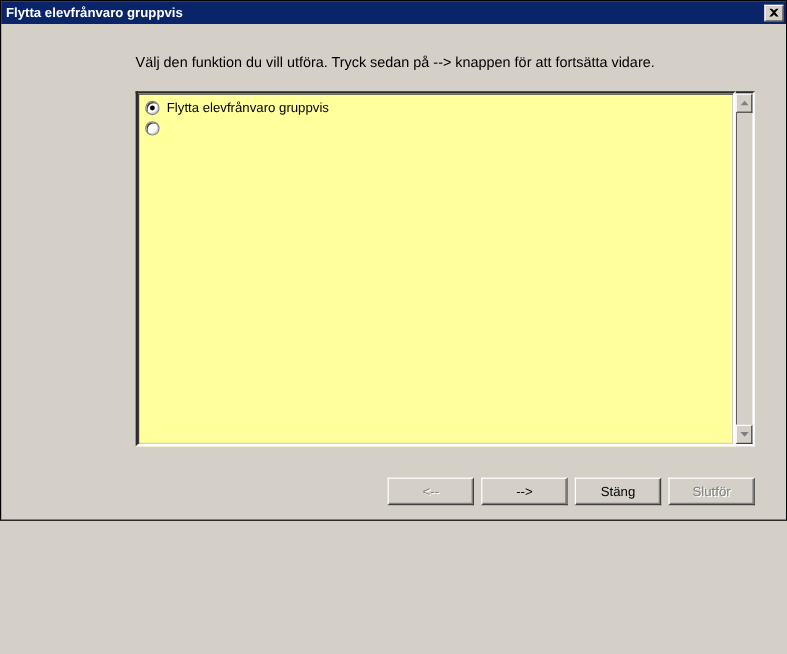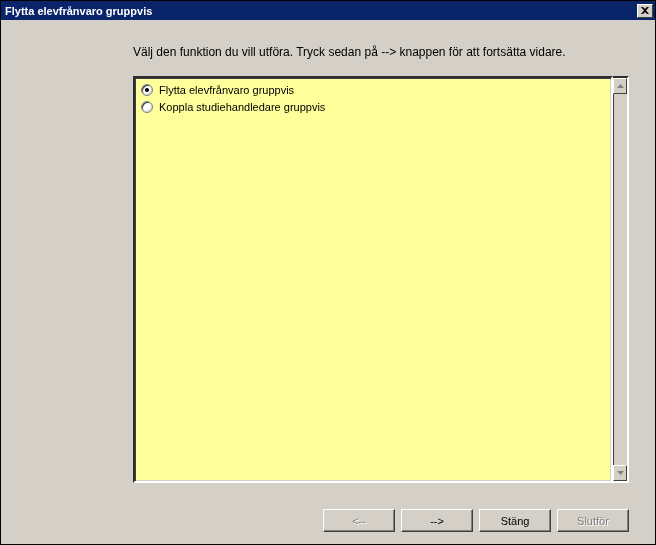--- a/index.html
+++ b/index.html
@@ -5,21 +5,21 @@
   * { box-sizing: border-box; }
   html, body {
     margin: 0; padding: 0;
     width: 656px; height: 545px;
     font-family: Tahoma, Arial, sans-serif;
     font-size: 11px;
     background: #d4d0c8;
     overflow: hidden;
   }
   .window {
-    width: 656px; height: 545px;
+    width: 656px; height: 434px;
     border: 1px solid #000;
     background: #d4d0c8;
     display: flex;
     flex-direction: column;
   }
   .titlebar {
     height: 19px;
     background: #0a246a;
     color: #fff;
     display: flex;
@@ -42,21 +42,20 @@
     font-size: 10px;
     font-weight: bold;
     line-height: 1;
     cursor: default;
   }
   .client {
     flex: 1;
     padding: 24px 26px 12px 26px;
     display: flex;
     flex-direction: column;
-    margin-left: 20px;
   }
   .instruction {
     font-size: 12px;
     color: #000;
     margin: 0 0 16px 86px;
     line-height: 1.35;
     max-width: 500px;
   }
   .listbox-wrap {
     flex: 1;
@@ -178,21 +177,20 @@
     <p class="instruction">Välj den funktion du vill utföra. Tryck sedan på --&gt; knappen för att fortsätta vidare.</p>
 
     <div class="listbox-wrap">
       <div class="listbox">
         <div class="option-row">
           <span class="radio checked"></span>
           <span class="option-label">Flytta elevfrånvaro gruppvis</span>
         </div>
         <div class="option-row">
           <span class="radio"></span>
-          <span class="option-label">Koppla studiehandledare gruppvis</span>
         </div>
       </div>
       <div class="scrollbar">
         <div class="scroll-btn">
           <svg width="7" height="4">
               <path d="M3.5 0 L7 4 L0 4 Z" fill="#808080"></path>
             </svg>
         </div>
         <div class="scroll-btn">
           <svg width="7" height="4">

